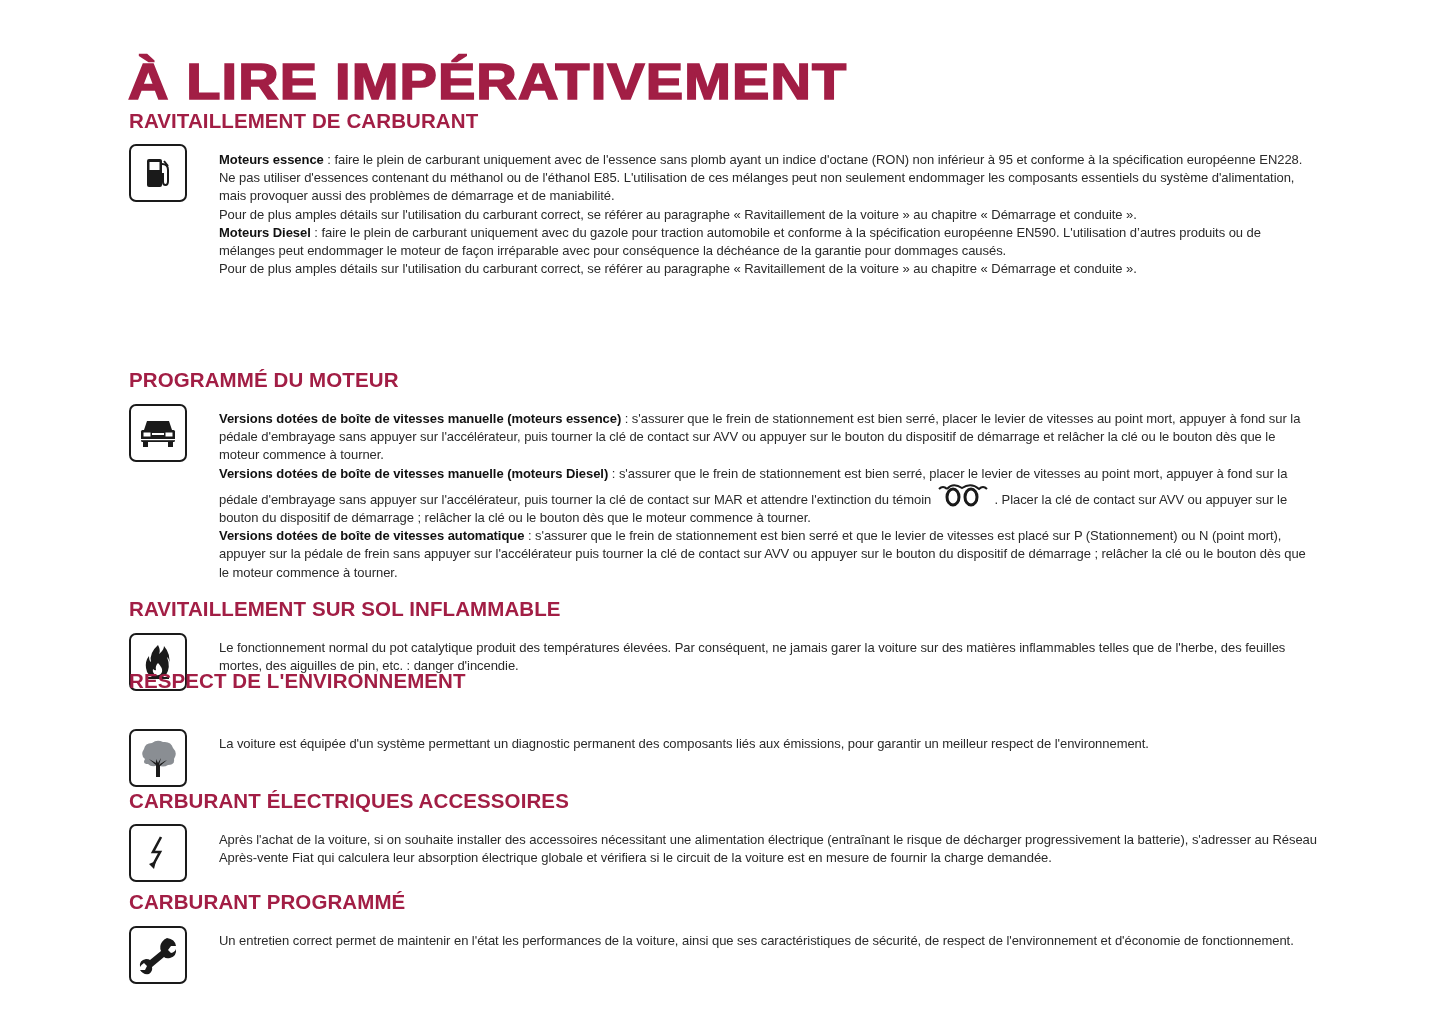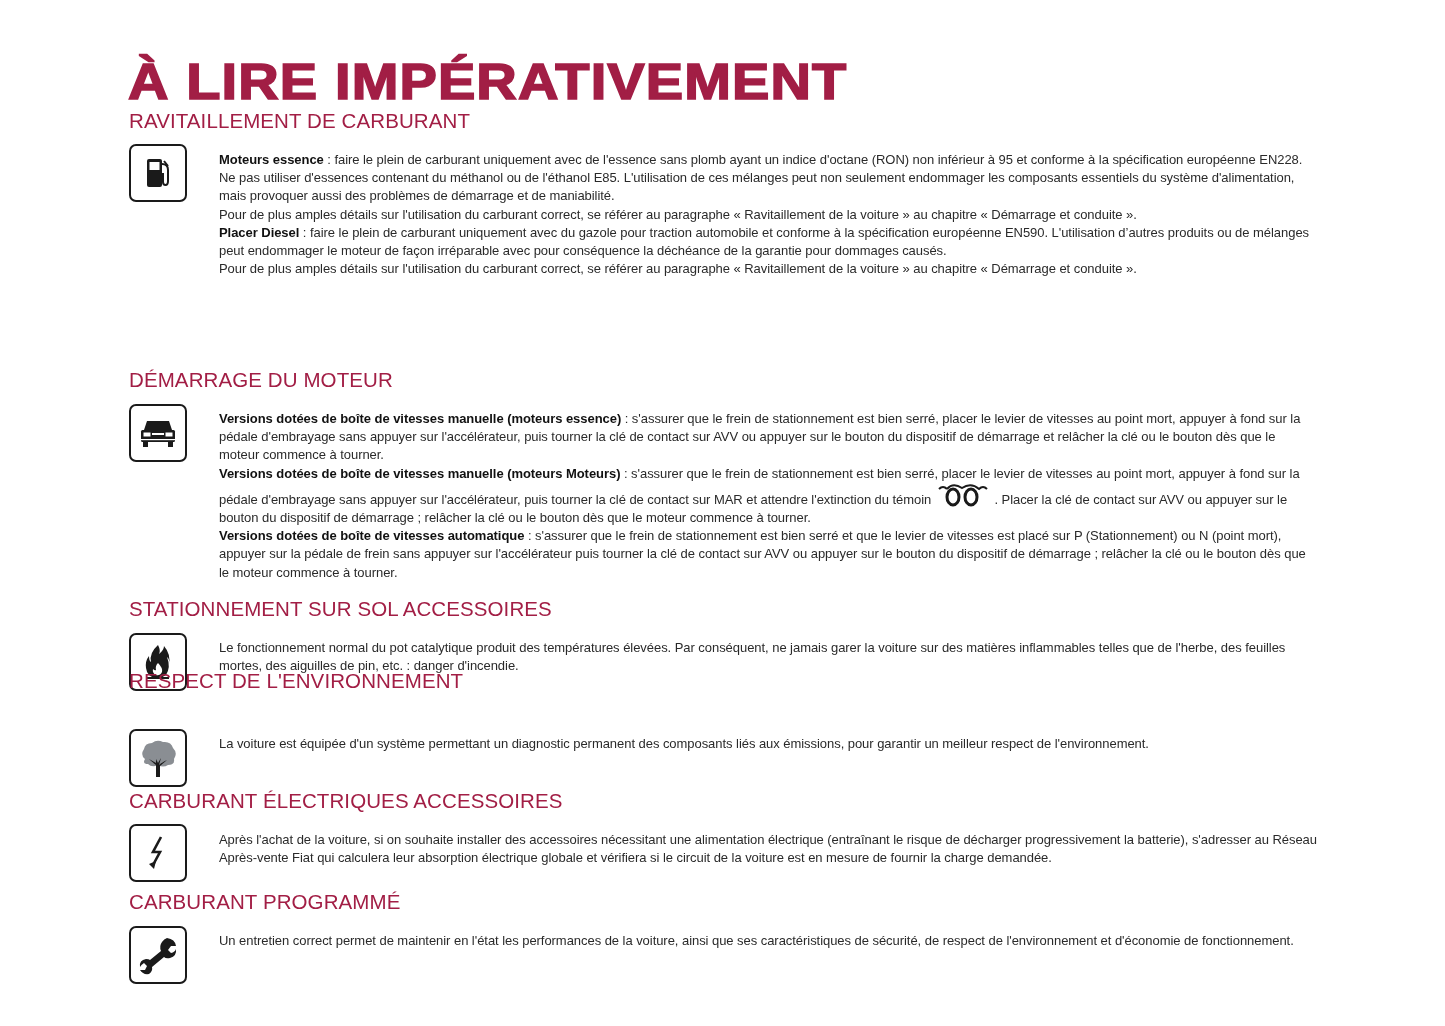--- a/index.html
+++ b/index.html
@@ -2,21 +2,21 @@
 <html><head>
   <meta charset="utf-8">
   <style>
     html, body { margin: 0; padding: 0; background: #ffffff; }
     body { width: 1445px; height: 1026px; position: relative; overflow: hidden;
       font-family: "Liberation Sans", sans-serif; color: #1a1a1a; }
     .page-title { position: absolute; left: 128px; top: 52px; margin: 0;
       font-family: "Liberation Sans", sans-serif; font-weight: 900; font-size: 50px;
       line-height: 60px; letter-spacing: 1px; color: #a21e45;
       -webkit-text-stroke: 1.6px #a21e45; transform: scaleX(1.12); transform-origin: left center; }
-    .section-title { position: absolute; left: 129px; margin: 0; font-weight: normal;
+    .section-title { position: absolute; left: 129px; margin: 0; font-weight: bold;
       font-size: 20.5px; line-height: 24px; color: #a21e45; letter-spacing: 0.1px; }
     .icon-box { position: absolute; left: 129px; width: 58px; height: 58px;
       border: 2.5px solid #1a1a1a; border-radius: 7px; box-sizing: border-box;
       display: flex; align-items: center; justify-content: center; background: #fff; }
     .icon-box svg { width: 42px; height: 42px; }
     .body-text { position: absolute; left: 219px; width: 1100px; margin: 0;
       font-size: 13px; line-height: 18.2px; color: #2a2a2a; letter-spacing: -0.05px; }
     .body-text p { margin: 0; }
     .body-text b { color: #111; font-weight: bold; }
     .witness { display: inline-block; vertical-align: -3px; width: 52px; height: 24px; margin: 0 2px; }
@@ -31,49 +31,49 @@
   <svg viewBox="0 0 42 42">
     <rect x="10" y="7" width="15" height="28" rx="2" fill="#1a1a1a"></rect>
     <rect x="12.5" y="10" width="10" height="8" fill="#fff"></rect>
     <path d="M25 12 Q31 12 31 18 L31 29 Q31 33 28.5 33 Q26 33 26 30 L26 22 L25 22" fill="none" stroke="#1a1a1a" stroke-width="2"></path>
     <path d="M27 9 L31 14" stroke="#1a1a1a" stroke-width="2"></path>
   </svg>
 </div>
 <div class="body-text" style="top:151px">
   <p><b>Moteurs essence</b><span> : faire le plein de carburant uniquement avec de l'essence sans plomb ayant un indice d'octane (RON) non inférieur à 95 et conforme à la spécification européenne EN228. Ne pas utiliser d'essences contenant du méthanol ou de l'éthanol E85. L'utilisation de ces mélanges peut non seulement endommager les composants essentiels du système d'alimentation, mais provoquer aussi des problèmes de démarrage et de maniabilité.</span></p>
   <p><span>Pour de plus amples détails sur l'utilisation du carburant correct, se référer au paragraphe « Ravitaillement de la voiture » au chapitre « Démarrage et conduite ».</span></p>
-  <p><b>Placer Diesel</b><span> : faire le plein de carburant uniquement avec du gazole pour traction automobile et conforme à la spécification européenne EN590. L'utilisation d’autres produits ou de mélanges peut endommager le moteur de façon irréparable avec pour conséquence la déchéance de la garantie pour dommages causés.</span></p>
+  <p><b>Moteurs Diesel</b><span> : faire le plein de carburant uniquement avec du gazole pour traction automobile et conforme à la spécification européenne EN590. L'utilisation d’autres produits ou de mélanges peut endommager le moteur de façon irréparable avec pour conséquence la déchéance de la garantie pour dommages causés.</span></p>
   <p><span>Pour de plus amples détails sur l'utilisation du carburant correct, se référer au paragraphe « Ravitaillement de la voiture » au chapitre « Démarrage et conduite ».</span></p>
 </div>
 
-<h2 class="section-title" style="top:368px">DÉMARRAGE DU MOTEUR</h2>
+<h2 class="section-title" style="top:368px">PROGRAMMÉ DU MOTEUR</h2>
 <div class="icon-box" style="top:404px">
   <svg viewBox="0 0 42 42">
     <path d="M10 9 L32 9 L35 18 L7 18 Z" fill="#1a1a1a"></path>
     <rect x="4" y="18" width="34" height="12" rx="1.5" fill="#1a1a1a"></rect>
     <rect x="6.5" y="20.5" width="7" height="4" fill="#fff"></rect>
     <rect x="28.5" y="20.5" width="7" height="4" fill="#fff"></rect>
     <rect x="15" y="21" width="12" height="2" fill="#fff"></rect>
     <rect x="4" y="27" width="34" height="1.2" fill="#fff"></rect>
     <rect x="6" y="30" width="5" height="5" fill="#1a1a1a"></rect>
     <rect x="31" y="30" width="5" height="5" fill="#1a1a1a"></rect>
   </svg>
 </div>
 <div class="body-text" style="top:410px">
   <p><b>Versions dotées de boîte de vitesses manuelle (moteurs essence)</b><span> : s'assurer que le frein de stationnement est bien serré, placer le levier de vitesses au point mort, appuyer à fond sur la pédale d'embrayage sans appuyer sur l'accélérateur, puis tourner la clé de contact sur AVV ou appuyer sur le bouton du dispositif de démarrage et relâcher la clé ou le bouton dès que le moteur commence à tourner.</span></p>
-  <p><b>Versions dotées de boîte de vitesses manuelle (moteurs Moteurs)</b><span> : s'assurer que le frein de stationnement est bien serré, placer le levier de vitesses au point mort, appuyer à fond sur la pédale d'embrayage sans appuyer sur l'accélérateur, puis tourner la clé de contact sur MAR et attendre l'extinction du témoin</span> <svg class="witness" viewBox="0 0 52 24">
+  <p><b>Versions dotées de boîte de vitesses manuelle (moteurs Diesel)</b><span> : s'assurer que le frein de stationnement est bien serré, placer le levier de vitesses au point mort, appuyer à fond sur la pédale d'embrayage sans appuyer sur l'accélérateur, puis tourner la clé de contact sur MAR et attendre l'extinction du témoin</span> <svg class="witness" viewBox="0 0 52 24">
         <path d="M2 6 Q6 2 10 6" fill="none" stroke="#1a1a1a" stroke-width="2"></path>
         <ellipse cx="16" cy="14" rx="6" ry="8" fill="none" stroke="#1a1a1a" stroke-width="3"></ellipse>
         <ellipse cx="34" cy="14" rx="6" ry="8" fill="none" stroke="#1a1a1a" stroke-width="3"></ellipse>
         <path d="M10 6 Q16 -1 25 5 Q34 -1 42 6 Q46 2 50 6" fill="none" stroke="#1a1a1a" stroke-width="2"></path>
       </svg><span> . Placer la clé de contact sur AVV ou appuyer sur le bouton du dispositif de démarrage ; relâcher la clé ou le bouton dès que le moteur commence à tourner.</span></p>
   <p><b>Versions dotées de boîte de vitesses automatique</b><span> : s'assurer que le frein de stationnement est bien serré et que le levier de vitesses est placé sur P (Stationnement) ou N (point mort), appuyer sur la pédale de frein sans appuyer sur l'accélérateur puis tourner la clé de contact sur AVV ou appuyer sur le bouton du dispositif de démarrage ; relâcher la clé ou le bouton dès que le moteur commence à tourner.</span></p>
 </div>
 
-<h2 class="section-title" style="top:597px">STATIONNEMENT SUR SOL ACCESSOIRES</h2>
+<h2 class="section-title" style="top:597px">RAVITAILLEMENT SUR SOL INFLAMMABLE</h2>
 <div class="icon-box" style="top:633px">
   <svg viewBox="0 0 42 42">
     <path d="M21 4 Q24 10 22 13 Q27 9 27 5 Q34 13 32 24 Q33 18 30 16 Q34 26 29 34 Q24 38 18 37 Q10 35 9 27 Q8 20 12 15 Q12 20 14 21 Q12 12 21 4 Z" fill="#1a1a1a"></path>
     <path d="M21 22 Q26 27 25 31 Q23 35 19 34 Q15 32 16 28 Q18 30 19 29 Q18 25 21 22 Z" fill="#fff"></path>
     <rect x="10" y="36" width="22" height="2" fill="#1a1a1a"></rect>
   </svg>
 </div>
 <div class="body-text" style="top:639px">
   <p><span>Le fonctionnement normal du pot catalytique produit des températures élevées. Par conséquent, ne jamais garer la voiture sur des matières inflammables telles que de l'herbe, des feuilles mortes, des aiguilles de pin, etc. : danger d'incendie.</span></p>
 </div>

